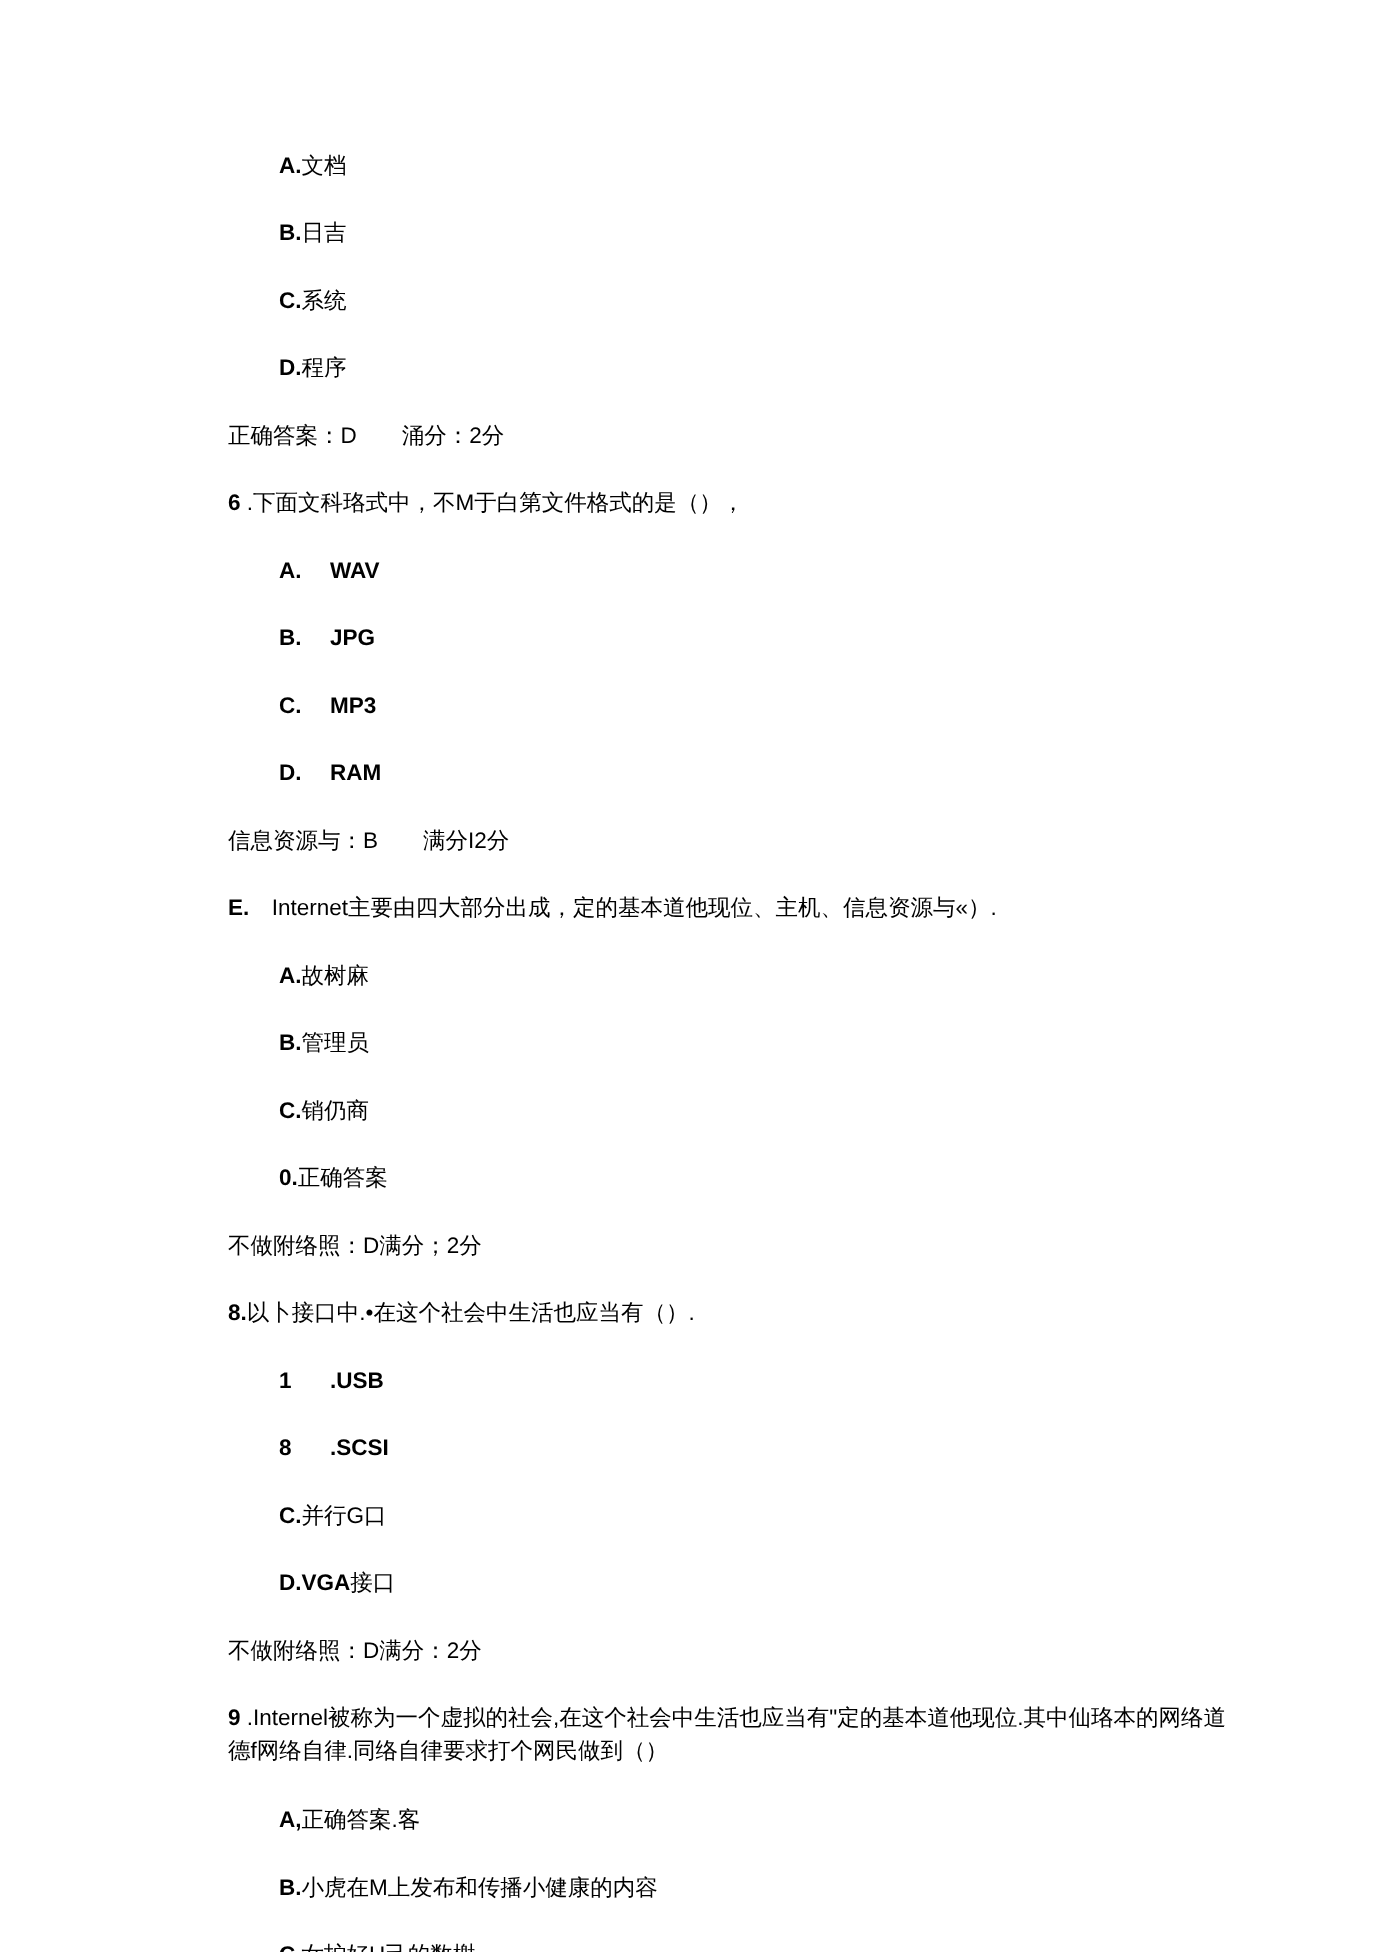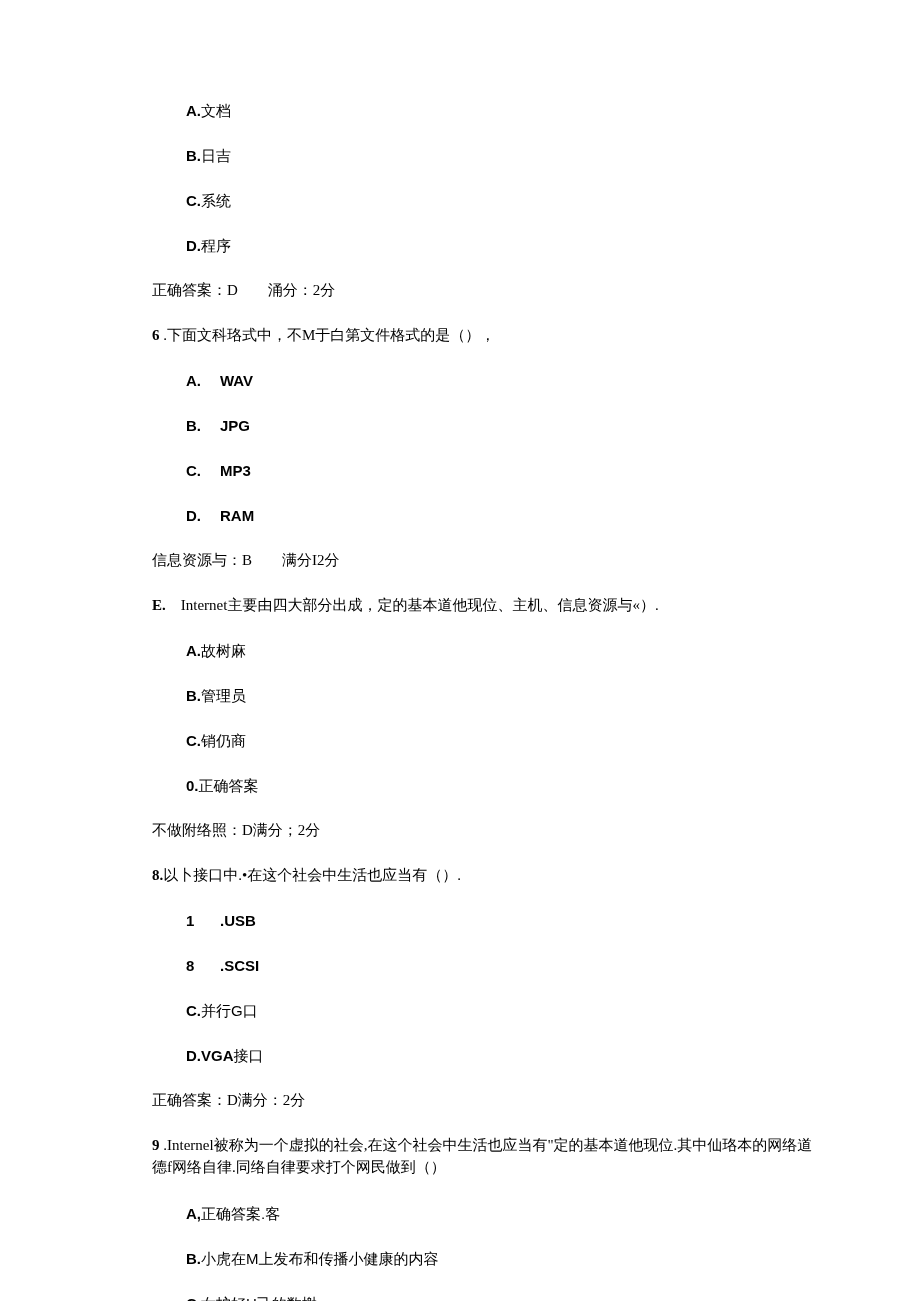--- a/index.html
+++ b/index.html
@@ -23,25 +23,23 @@
   .option .label {
     font-weight: bold;
   }
   .option .ltrlabel {
     font-weight: bold;
     display: inline-block;
     width: 34px;
   }
   .answer-line {
     margin-bottom: 24px;
-    font-family: Liberation Serif, serif;
   }
   .question {
     margin-bottom: 24px;
-    font-family: Liberation Serif, serif;
   }
   .question .bold { font-weight: bold; }
   .tight-line { line-height: 1.45; }
 </style>
 </head>
 <body>
 
 <div class="option">
   <span class="label">A.</span><span>文档</span>
 </div>
@@ -105,21 +103,21 @@
 <div class="option">
   <span class="ltrlabel">8</span><span class="label">.SCSI</span>
 </div>
 <div class="option">
   <span class="label">C.</span><span>并行G口</span>
 </div>
 <div class="option">
   <span class="label">D.VGA</span><span>接口</span>
 </div>
 <div class="answer-line">
-  <span>正确答案：D满分：2分</span>
+  <span>不做附络照：D满分：2分</span>
 </div>
 
 <div class="question tight-line">
   <span class="bold">9</span><span> .Internel被称为一个虚拟的社会,在这个社会中生活也应当有"定的基本道他现位.其中仙珞本的网络道德f网络自律.同络自律要求打个网民做到（）</span>
 </div>
 <div class="option">
   <span class="label">A,</span><span>正确答案.客</span>
 </div>
 <div class="option">
   <span class="label">B.</span><span>小虎在M上发布和传播小健康的内容</span>

